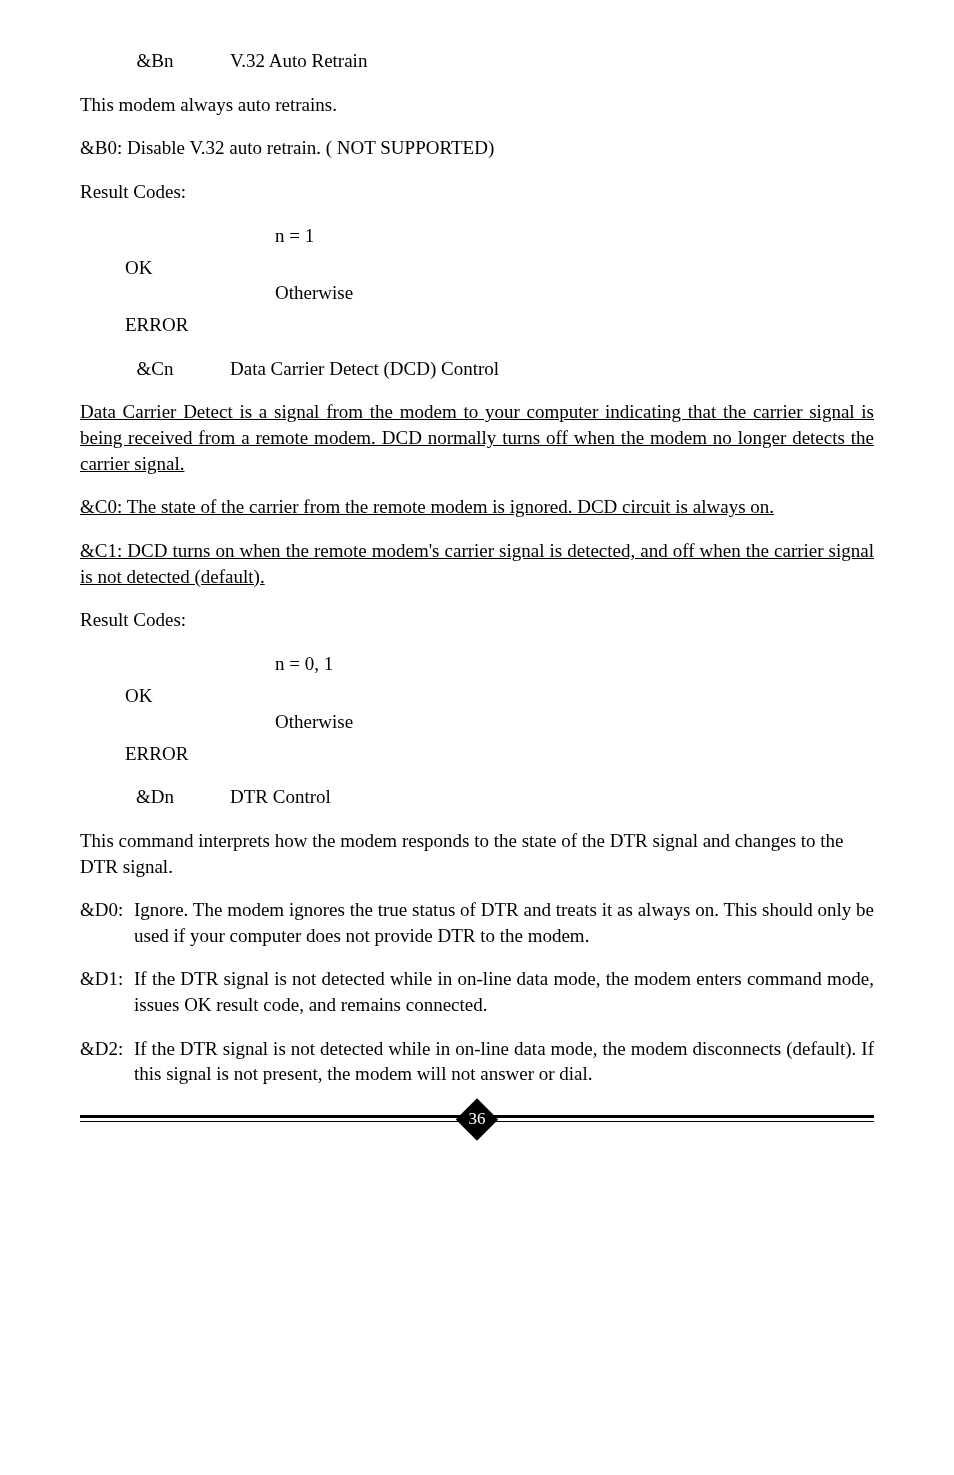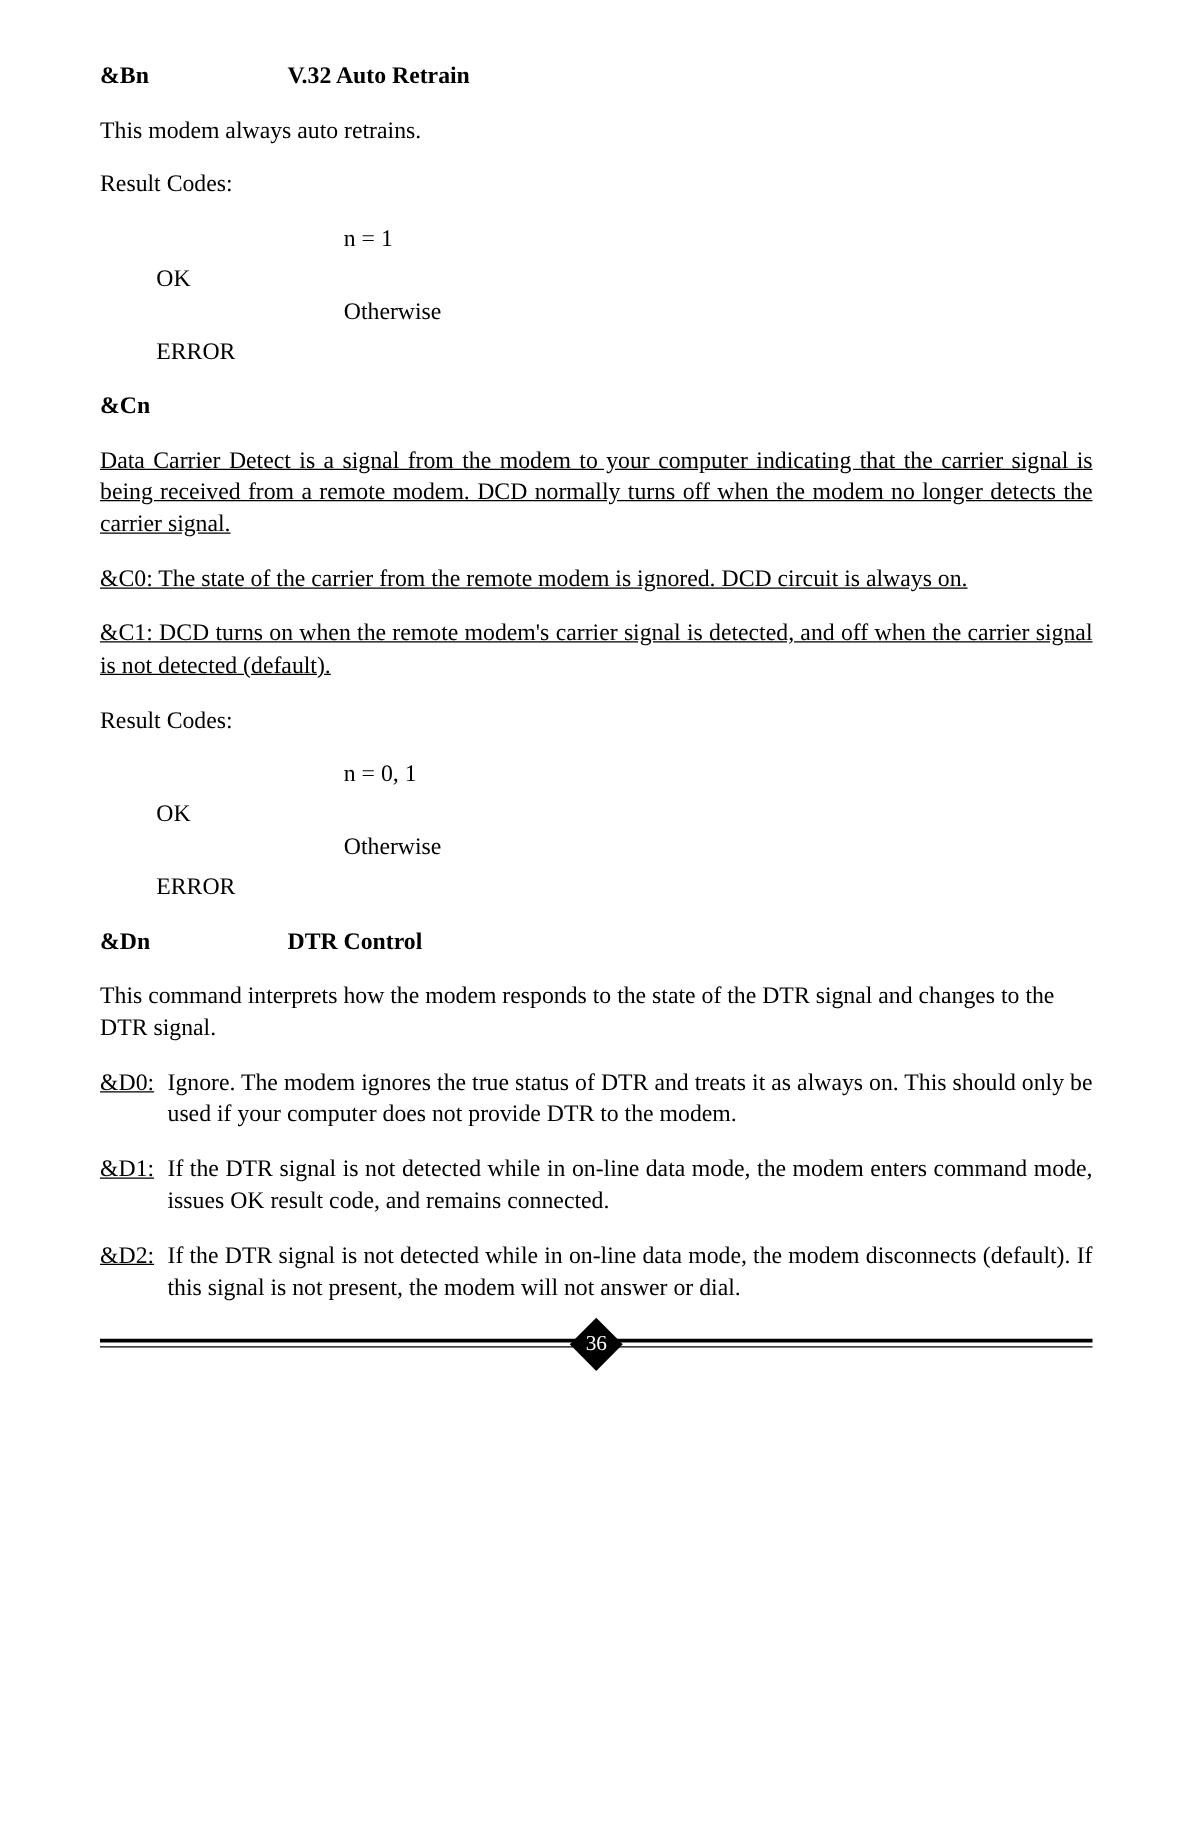--- a/index.html
+++ b/index.html
@@ -8,22 +8,23 @@
     line-height: 1.35;
     color: #000;
     background: #fff;
     width: 954px;
     margin: 0;
     padding: 48px 80px 30px 80px;
     box-sizing: border-box;
   }
   .section-header {
     display: flex;
-    font-weight: bold;
+    font-weight: normal;
     margin-bottom: 18px;
+    text-align: center;
   }
   .section-header .cmd {
     width: 150px;
     flex-shrink: 0;
   }
   .para {
     margin-bottom: 18px;
   }
   .result-row {
     display: flex;
@@ -37,21 +38,20 @@
   .result-block {
     margin-bottom: 18px;
   }
   .hang {
     display: flex;
     margin-bottom: 18px;
   }
   .hang .tag {
     width: 54px;
     flex-shrink: 0;
-    text-decoration: underline;
   }
   .hang .body {
     flex: 1;
     text-align: justify;
   }
   .justify {
     text-align: justify;
     text-decoration: underline;
   }
   .footer {
@@ -101,37 +101,39 @@
 <body>
 
 <div class="section-header">
   <span class="cmd">&amp;Bn</span>
   <span>V.32 Auto Retrain</span>
 </div>
 
 <div class="para">This modem always auto retrains.</div>
 
 <div class="para">
+  <div>&amp;B0: Disable V.32 auto retrain. ( NOT SUPPORTED)</div>
 </div>
 
 <div class="para">Result Codes:</div>
 
 <div class="result-block">
   <div class="result-row">
     <span class="rc-label">OK</span>
     <span>n = 1</span>
   </div>
   <div class="result-row">
     <span class="rc-label">ERROR</span>
     <span>Otherwise</span>
   </div>
 </div>
 
 <div class="section-header">
   <span class="cmd">&amp;Cn</span>
+  <span>Data Carrier Detect (DCD) Control</span>
 </div>
 
 <div class="para justify">Data Carrier Detect is a signal from the modem to your computer indicating that the carrier signal is being received from a remote modem. DCD normally turns off when the modem no longer detects the carrier signal.</div>
 <div class="para justify">&amp;C0: The state of the carrier from the remote modem is ignored. DCD circuit is always on.</div>
 <div class="para justify">&amp;C1: DCD turns on when the remote modem's carrier signal is detected, and off when the carrier signal is not detected (default).</div>
 
 <div class="para">Result Codes:</div>
 
 <div class="result-block">
   <div class="result-row">

